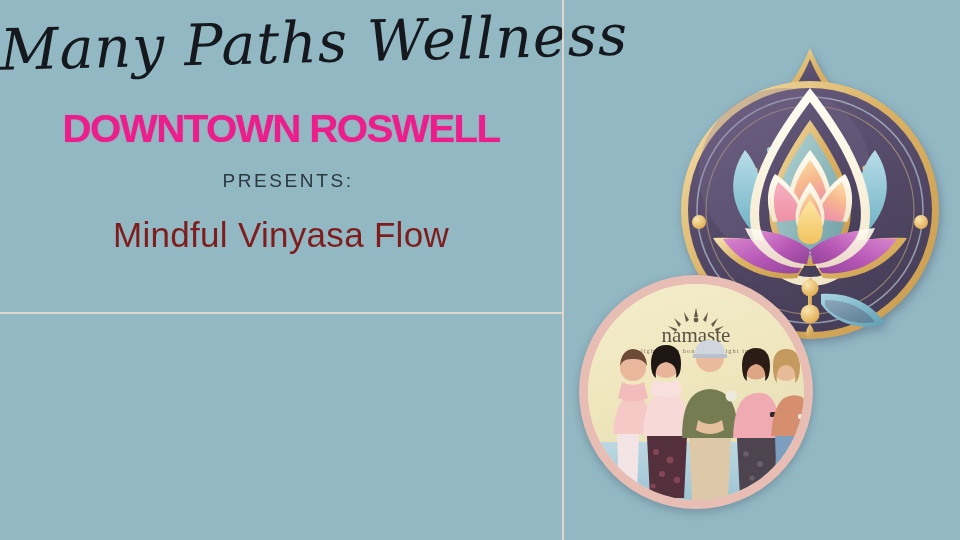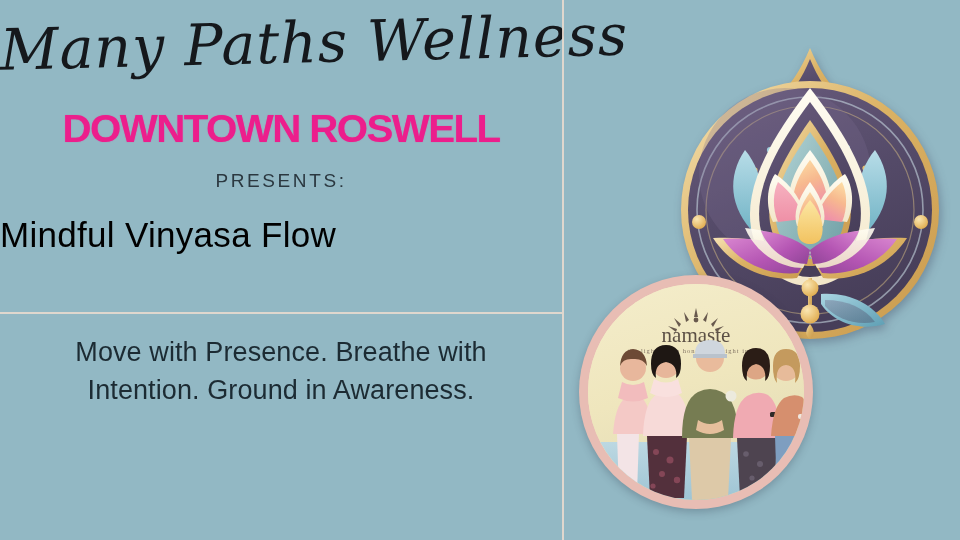--- a/index.html
+++ b/index.html
@@ -48,30 +48,31 @@
   }
 
   .presents{
     position:absolute;left:0;top:170px;width:562px;
     text-align:center;
     font-family:"Liberation Sans", sans-serif;
     font-weight:400;
     font-size:19px;
     letter-spacing:2.6px;
     color:#2b3840;
+    padding-left:7px;
   }
 
   .session-title{
     position:absolute;left:0;top:215px;width:562px;
-    text-align:left;
+    text-align:center;
     font-family:"Liberation Sans", sans-serif;
     font-weight:300;
     font-size:35px;
     letter-spacing:.3px;
-    color:#000000;
+    color:#7f1d1d;
     white-space:nowrap;
   }
 
   .tagline{
     position:absolute;left:46px;top:333px;width:470px;
     text-align:center;
     font-family:"Liberation Sans", sans-serif;
     font-weight:300;
     font-size:27px;
     line-height:1.42;
@@ -112,21 +113,20 @@
   <div class="left">
 
     <div class="brand-script">Many Paths Wellness</div>
 
     <div class="brand-city">DOWNTOWN ROSWELL</div>
 
     <div class="presents">PRESENTS:</div>
 
     <div class="session-title">Mindful Vinyasa Flow</div>
 
-    <div class="tagline">Move with Presence. Breathe with Intention. Ground in Awareness.</div>
   </div>
 
   <div class="rule-h"></div>
   <div class="rule-v"></div>
 
   <div class="right">
 
     <div class="emblem-wrap">
       <span class="sr">Circular mandala badge with gold rim, dark plum field and a multi-layer lotus in teal, purple, pink and gold</span>
       <svg class="emblem-svg" viewBox="0 0 282 300" xmlns="http://www.w3.org/2000/svg">

